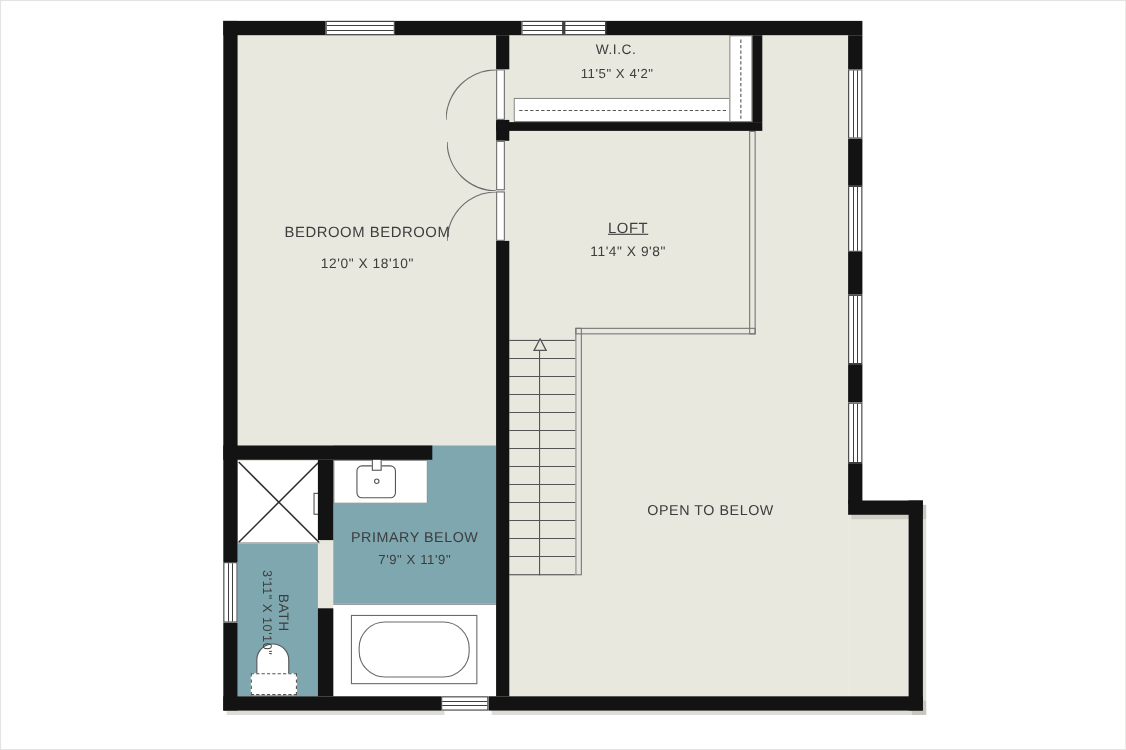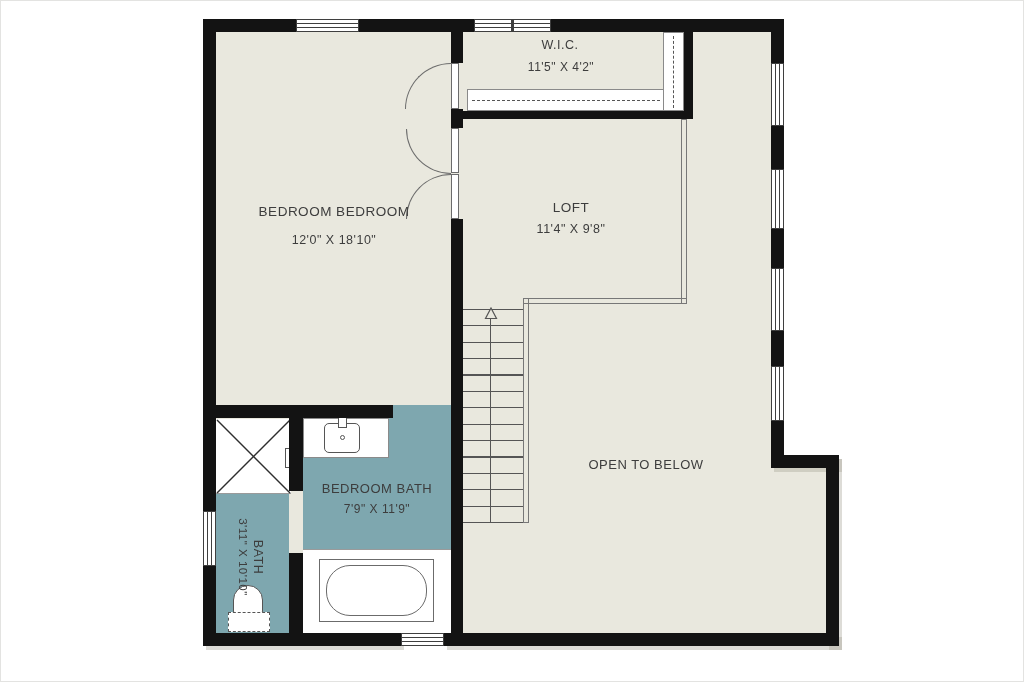--- a/index.html
+++ b/index.html
@@ -110,23 +110,23 @@
   <div class="abs arc nw" style="left:404px;top:62px;width:46px;height:46px;"></div>
   <div class="abs leaf" style="left:450px;top:127px;width:8px;height:45px;"></div>
   <div class="abs leaf" style="left:450px;top:173px;width:8px;height:45px;"></div>
   <div class="abs arc sw" style="left:405px;top:128px;width:45px;height:45px;"></div>
   <div class="abs arc nw" style="left:405px;top:173px;width:45px;height:45px;"></div>
 
   <div class="lbl name" style="left:333px;top:210px;">BEDROOM BEDROOM</div>
   <div class="lbl dims" style="left:333px;top:239px;">12'0" X 18'10"</div>
   <div class="lbl name" style="left:559px;top:44px;font-size:12.5px;">W.I.C.</div>
   <div class="lbl dims" style="left:560px;top:66px;font-size:12px;">11'5" X 4'2"</div>
-  <div class="lbl name" style="left:570px;top:206px;">LOFT</div>
+  <div class="lbl name" style="left:570px;top:206px;text-decoration:underline;">LOFT</div>
   <div class="lbl dims" style="left:570px;top:228px;">11'4" X 9'8"</div>
   <div class="lbl name" style="left:645px;top:463px;font-size:13px;">OPEN TO BELOW</div>
-  <div class="lbl name" style="left:376px;top:487px;font-size:13px;">BEDROOM BATH</div>
+  <div class="lbl name" style="left:376px;top:487px;font-size:13px;">PRIMARY BELOW</div>
   <div class="lbl dims" style="left:376px;top:508px;font-size:12px;">7'9" X 11'9"</div>
   <div class="lbl" style="left:249px;top:556px;transform:translate(-50%,-50%) rotate(90deg);">
     <div class="name" style="font-size:12.5px;line-height:15px;">BATH</div>
     <div class="dims" style="font-size:11.5px;line-height:14px;">3'11" X 10'10"</div>
   </div>
 
 </div>
 
 </body></html>

